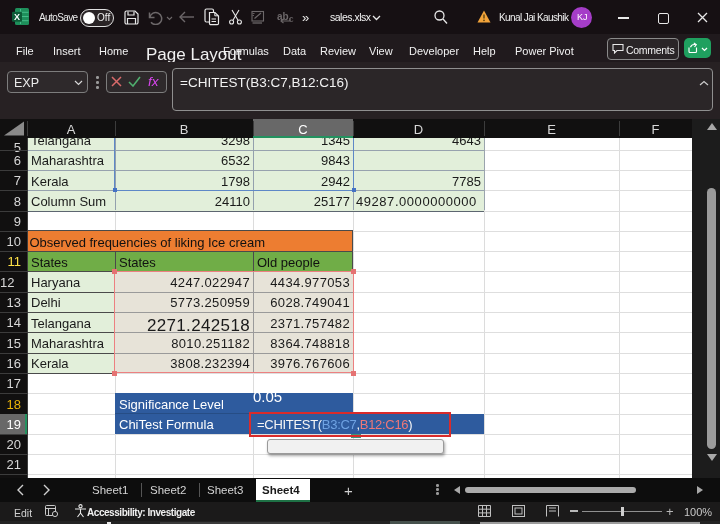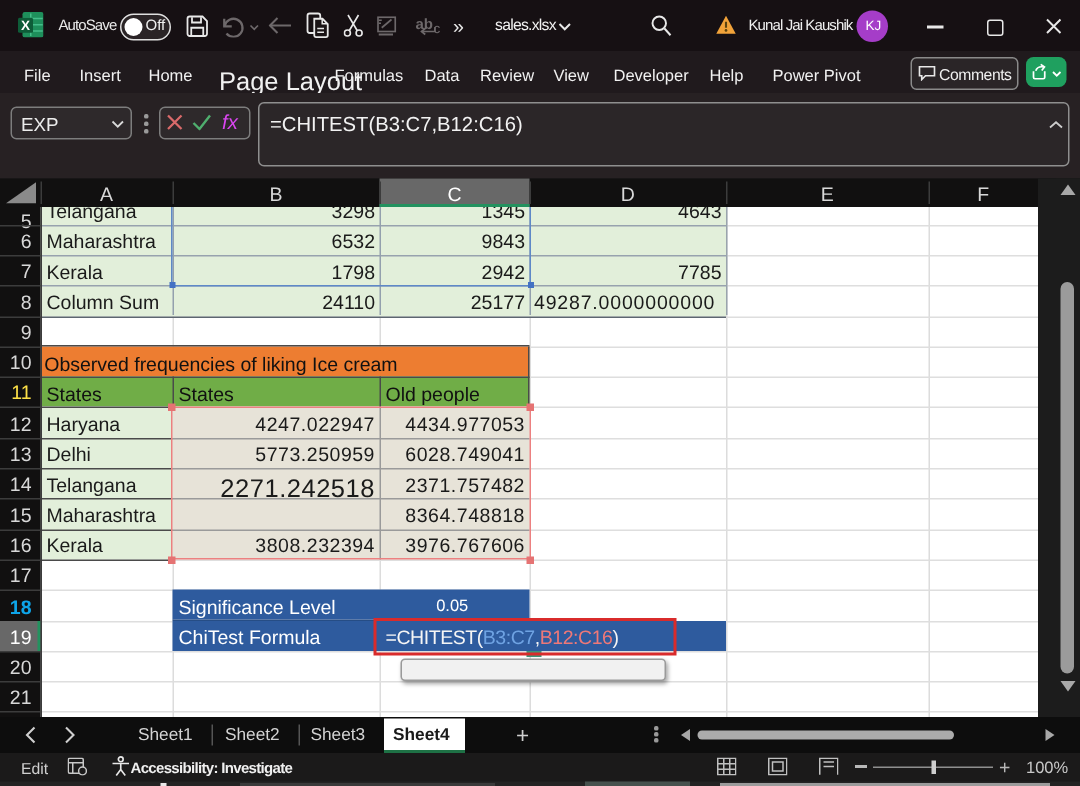--- a/index.html
+++ b/index.html
@@ -194,20 +194,21 @@
 <div class="txt" style="left:31px;top:275.0px;font-size:13px;color:#1a1a1a;font-weight:normal;text-align:center;">Haryana</div>
 <div class="txt" style="left:115px;top:275.0px;width:135px;text-align:right;font-size:13px;letter-spacing:0.35px;color:#1a1a1a;">4247.022947</div>
 <div class="txt" style="left:253px;top:275.0px;width:97px;text-align:right;font-size:13px;letter-spacing:0.35px;color:#1a1a1a;">4434.977053</div>
 <div class="txt" style="left:31px;top:295.3px;font-size:13px;color:#1a1a1a;font-weight:normal;">Delhi</div>
 <div class="txt" style="left:115px;top:295.3px;width:135px;text-align:right;font-size:13px;letter-spacing:0.35px;color:#1a1a1a;">5773.250959</div>
 <div class="txt" style="left:253px;top:295.3px;width:97px;text-align:right;font-size:13px;letter-spacing:0.35px;color:#1a1a1a;">6028.749041</div>
 <div class="txt" style="left:31px;top:315.6px;font-size:13px;color:#1a1a1a;font-weight:normal;">Telangana</div>
 <div class="txt" style="left:115px;top:315.6px;width:135px;text-align:right;font-size:17px;letter-spacing:0.35px;color:#1a1a1a;">2271.242518</div>
 <div class="txt" style="left:253px;top:315.6px;width:97px;text-align:right;font-size:13px;letter-spacing:0.35px;color:#1a1a1a;">2371.757482</div>
 <div class="txt" style="left:31px;top:335.9px;font-size:13px;color:#1a1a1a;font-weight:normal;">Maharashtra</div>
+<div class="txt" style="left:115px;top:335.9px;width:135px;text-align:right;font-size:13px;letter-spacing:0.35px;color:#1a1a1a;">8010.251182</div>
 <div class="txt" style="left:253px;top:335.9px;width:97px;text-align:right;font-size:13px;letter-spacing:0.35px;color:#1a1a1a;">8364.748818</div>
 <div class="txt" style="left:31px;top:356.2px;font-size:13px;color:#1a1a1a;font-weight:normal;">Kerala</div>
 <div class="txt" style="left:115px;top:356.2px;width:135px;text-align:right;font-size:13px;letter-spacing:0.35px;color:#1a1a1a;">3808.232394</div>
 <div class="txt" style="left:253px;top:356.2px;width:97px;text-align:right;font-size:13px;letter-spacing:0.35px;color:#1a1a1a;">3976.767606</div>
 <div class="ab" style="left:27px;top:230.3px;width:326px;height:1px;background:#4a4a4a;"></div>
 <div class="ab" style="left:27px;top:251.1px;width:326px;height:1px;background:#4a4a4a;"></div>
 <div class="ab" style="left:27px;top:271.4px;width:88px;height:1px;background:#4a4a4a;"></div>
 <div class="ab" style="left:27px;top:291.7px;width:88px;height:1px;background:#4a4a4a;"></div>
 <div class="ab" style="left:115px;top:291.7px;width:238px;height:1px;background:#9a9a9a;"></div>
 <div class="ab" style="left:27px;top:312.0px;width:88px;height:1px;background:#4a4a4a;"></div>
@@ -222,21 +223,21 @@
 <div class="ab" style="left:253px;top:251.1px;width:1px;height:21px;background:#4a4a4a;"></div>
 <div class="ab" style="left:253px;top:271.4px;width:1px;height:102px;background:#9a9a9a;"></div>
 <div class="ab" style="left:352px;top:230.8px;width:1px;height:41px;background:#4a4a4a;"></div>
 <div class="ab" style="left:113.5px;top:270.9px;width:240px;height:102.5px;border:1.5px solid #EC8080;box-sizing:border-box;z-index:5;"></div>
 <div class="ab" style="left:112px;top:269.4px;width:5px;height:5px;background:#E57373;z-index:6;"></div>
 <div class="ab" style="left:112px;top:370.9px;width:5px;height:5px;background:#E57373;z-index:6;"></div>
 <div class="ab" style="left:350.5px;top:269.4px;width:5px;height:5px;background:#E57373;z-index:6;"></div>
 <div class="ab" style="left:350.5px;top:370.9px;width:5px;height:5px;background:#E57373;z-index:6;"></div>
 <div class="ab" style="left:115px;top:393.2px;width:238px;height:20.3px;background:#2E5B9E;"></div>
 <div class="txt" style="left:119px;top:396.9px;font-size:13px;color:#fff;font-weight:normal;">Significance Level</div>
-<div class="txt" style="left:253px;top:398px;width:97px;text-align:center;font-size:11px;color:#fff;">0.05</div>
+<div class="txt" style="left:253px;top:388px;width:97px;text-align:left;font-size:15px;color:#fff;">0.05</div>
 <div class="ab" style="left:115px;top:413.5px;width:369px;height:20.3px;background:#2E5B9E;"></div>
 <div class="ab" style="left:115px;top:413.3px;width:135px;height:1px;background:#264d85;"></div>
 <div class="txt" style="left:119px;top:417.2px;font-size:13px;color:#fff;font-weight:normal;">ChiTest Formula</div>
 <div class="txt" style="left:257px;top:417.2px;font-size:13px;letter-spacing:-0.3px;color:#f5f5f5;">=CHITEST(<span style="color:#6FA3E3">B3:C7</span>,<span style="color:#EE7878">B12:C16</span>)</div>
 <div class="ab" style="left:351px;top:433.8px;width:10px;height:4px;background:#3F9479;z-index:29;"></div>
 <div class="ab" style="left:249px;top:412px;width:202px;height:25px;border:2.5px solid #D92B2B;box-sizing:border-box;z-index:30;"></div>
 <div class="ab" style="left:267px;top:438.5px;width:177px;height:15px;background:#F1F1F1;border:1px solid #9a9a9a;border-radius:3px;box-shadow:1px 2px 3px rgba(0,0,0,0.35);box-sizing:border-box;z-index:31;"></div>
 <div class="ab" style="left:0px;top:119px;width:720px;height:19px;background:#111010;"></div>
 <div class="ab" style="left:692px;top:119px;width:28px;height:19px;background:#1c1c1c;"></div>
 <svg class="ab" style="left:0px;top:119px" width="27" height="19" viewBox="0 0 27 19">
@@ -264,33 +265,33 @@
 <div class="txt" style="left:0px;top:173.2px;width:21px;text-align:right;font-size:13px;color:#d8d8d8;">7</div>
 <div class="ab" style="left:0px;top:190.2px;width:27px;height:1px;background:#3c3c3c;"></div>
 <div class="txt" style="left:0px;top:193.5px;width:21px;text-align:right;font-size:13px;color:#d8d8d8;">8</div>
 <div class="ab" style="left:0px;top:210.5px;width:27px;height:1px;background:#3c3c3c;"></div>
 <div class="txt" style="left:0px;top:213.8px;width:21px;text-align:right;font-size:13px;color:#d8d8d8;">9</div>
 <div class="ab" style="left:0px;top:230.8px;width:27px;height:1px;background:#3c3c3c;"></div>
 <div class="txt" style="left:0px;top:234.1px;width:21px;text-align:right;font-size:13px;color:#d8d8d8;">10</div>
 <div class="ab" style="left:0px;top:251.1px;width:27px;height:1px;background:#3c3c3c;"></div>
 <div class="txt" style="left:0px;top:254.4px;width:21px;text-align:right;font-size:13px;color:#fde047;">11</div>
 <div class="ab" style="left:0px;top:271.4px;width:27px;height:1px;background:#3c3c3c;"></div>
-<div class="txt" style="left:0px;top:274.7px;width:21px;text-align:right;font-size:13px;color:#d8d8d8;">12</div>
+<div class="txt" style="left:0px;top:274.7px;width:21px;font-size:13px;color:#d8d8d8;">12</div>
 <div class="ab" style="left:0px;top:291.7px;width:27px;height:1px;background:#3c3c3c;"></div>
 <div class="txt" style="left:0px;top:295.1px;width:21px;text-align:right;font-size:13px;color:#d8d8d8;">13</div>
 <div class="ab" style="left:0px;top:312.0px;width:27px;height:1px;background:#3c3c3c;"></div>
 <div class="txt" style="left:0px;top:315.3px;width:21px;text-align:right;font-size:13px;color:#d8d8d8;">14</div>
 <div class="ab" style="left:0px;top:332.3px;width:27px;height:1px;background:#3c3c3c;"></div>
 <div class="txt" style="left:0px;top:335.7px;width:21px;text-align:right;font-size:13px;color:#d8d8d8;">15</div>
 <div class="ab" style="left:0px;top:352.6px;width:27px;height:1px;background:#3c3c3c;"></div>
 <div class="txt" style="left:0px;top:355.9px;width:21px;text-align:right;font-size:13px;color:#d8d8d8;">16</div>
 <div class="ab" style="left:0px;top:372.9px;width:27px;height:1px;background:#3c3c3c;"></div>
 <div class="txt" style="left:0px;top:376.2px;width:21px;text-align:right;font-size:13px;color:#d8d8d8;">17</div>
 <div class="ab" style="left:0px;top:393.2px;width:27px;height:1px;background:#3c3c3c;"></div>
-<div class="txt" style="left:0px;top:396.6px;width:21px;text-align:right;font-size:13px;color:#0ea5e9;font-weight:bold;">18</div>
+<div class="txt" style="left:0px;top:396.6px;width:21px;text-align:right;font-size:13px;color:#eab308;">18</div>
 <div class="ab" style="left:0px;top:413.5px;width:27px;height:1px;background:#3c3c3c;"></div>
 <div class="ab" style="left:0px;top:413.5px;width:27px;height:20.3px;background:#686868;"></div>
 <div class="ab" style="left:25px;top:413.5px;width:2px;height:20.3px;background:#23925F;"></div>
 <div class="txt" style="left:0px;top:416.8px;width:21px;text-align:right;font-size:13px;color:#ffffff;">19</div>
 <div class="ab" style="left:0px;top:433.8px;width:27px;height:1px;background:#3c3c3c;"></div>
 <div class="txt" style="left:0px;top:437.1px;width:21px;text-align:right;font-size:13px;color:#d8d8d8;">20</div>
 <div class="ab" style="left:0px;top:454.1px;width:27px;height:1px;background:#3c3c3c;"></div>
 <div class="txt" style="left:0px;top:457.4px;width:21px;text-align:right;font-size:13px;color:#d8d8d8;">21</div>
 <div class="ab" style="left:0px;top:474.4px;width:27px;height:1px;background:#3c3c3c;"></div>
 <div class="txt" style="left:0px;top:477.8px;width:21px;text-align:right;font-size:13px;color:#d8d8d8;">22</div>

